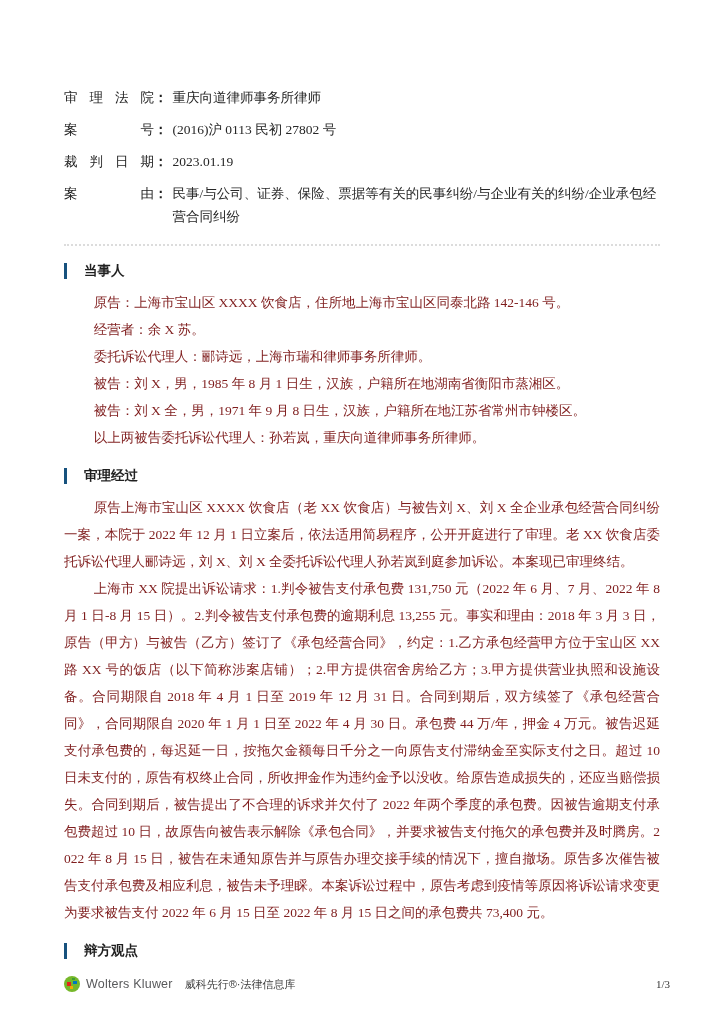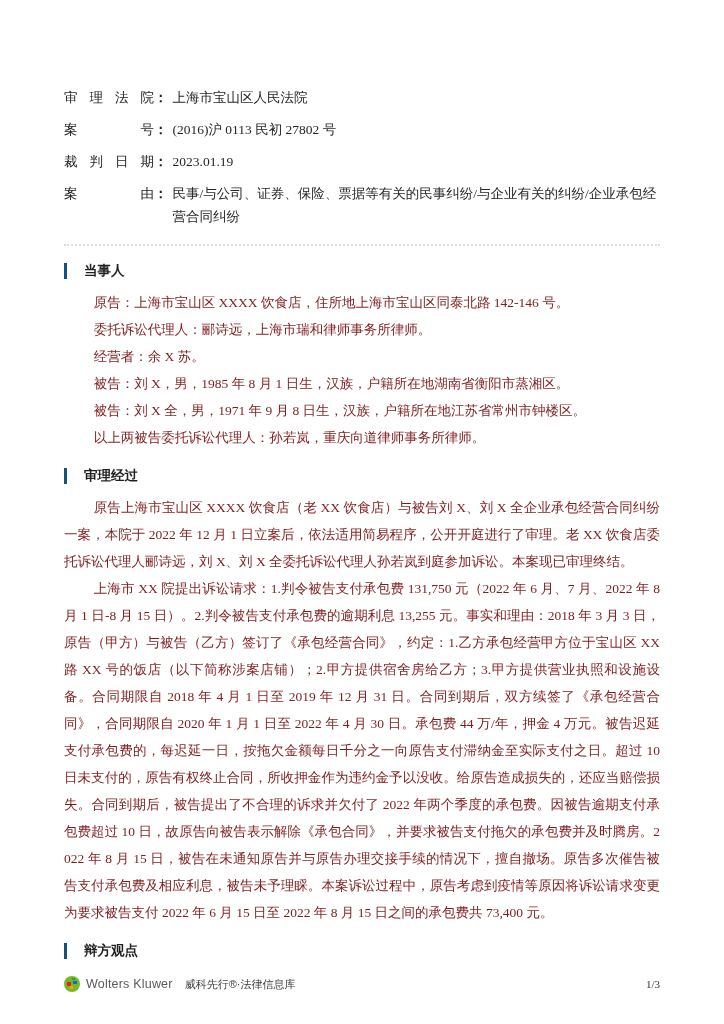--- a/index.html
+++ b/index.html
@@ -71,42 +71,42 @@
   .section p {
     font-size: 13.5px;
     line-height: 27px;
     text-align: justify;
     text-indent: 2.2em;
     color: #7f1d1d;
     word-break: break-all;
   }
   .footer {
     position: absolute;
-    left: 64px; right: 64px; bottom: 32px;
+    left: 64px; right: 54px; bottom: 32px;
     display: flex;
     align-items: center;
     font-family: "Liberation Sans", "DejaVu Sans", sans-serif;
   }
   .footer .logo-wrap { display: flex; align-items: center; }
   .wk-logo { width: 16px; height: 16px; margin-right: 6px; }
   .brand-name { font-size: 12.5px; color: #58595b; letter-spacing: 0.2px; }
   .product-name { font-size: 11px; color: #3c3c3c; margin-left: 12px; }
   .page-num { margin-left: auto; font-size: 11px; color: #333; font-family: "Liberation Serif", serif; }
 </style>
 </head>
 <body>
 
 <div class="page">
 
 
   <div class="meta">
     <div class="meta-row">
       <span class="meta-label">审理法院</span>
         <span class="meta-colon">：</span>
-      <span class="meta-value">上海市宝山区人民法院</span>
+      <span class="meta-value">重庆向道律师事务所律师</span>
     </div>
     <div class="meta-row">
       <span class="meta-label">案号</span>
         <span class="meta-colon">：</span>
       <span class="meta-value">(2016)沪 0113 民初 27802 号</span>
     </div>
     <div class="meta-row">
       <span class="meta-label">裁判日期</span>
         <span class="meta-colon">：</span>
       <span class="meta-value">2023.01.19</span>
@@ -119,22 +119,22 @@
   </div>
 
   <hr class="dotted-sep">
 
   <div class="section">
     <div class="sec-head">
       <span class="sec-bar" style="background:#17527e"></span>
       <span class="sec-title">当事人</span>
     </div>
     <p>原告：上海市宝山区 XXXX 饮食店，住所地上海市宝山区同泰北路 142-146 号。</p>
+    <p>经营者：余 X 苏。</p>
     <p>委托诉讼代理人：郦诗远，上海市瑞和律师事务所律师。</p>
-    <p>经营者：余 X 苏。</p>
     <p>被告：刘 X，男，1985 年 8 月 1 日生，汉族，户籍所在地湖南省衡阳市蒸湘区。</p>
     <p>被告：刘 X 全，男，1971 年 9 月 8 日生，汉族，户籍所在地江苏省常州市钟楼区。</p>
     <p>以上两被告委托诉讼代理人：孙若岚，重庆向道律师事务所律师。</p>
   </div>
 
   <div class="section">
     <div class="sec-head">
       <span class="sec-bar" style="background:#17527e"></span>
       <span class="sec-title">审理经过</span>
     </div>

